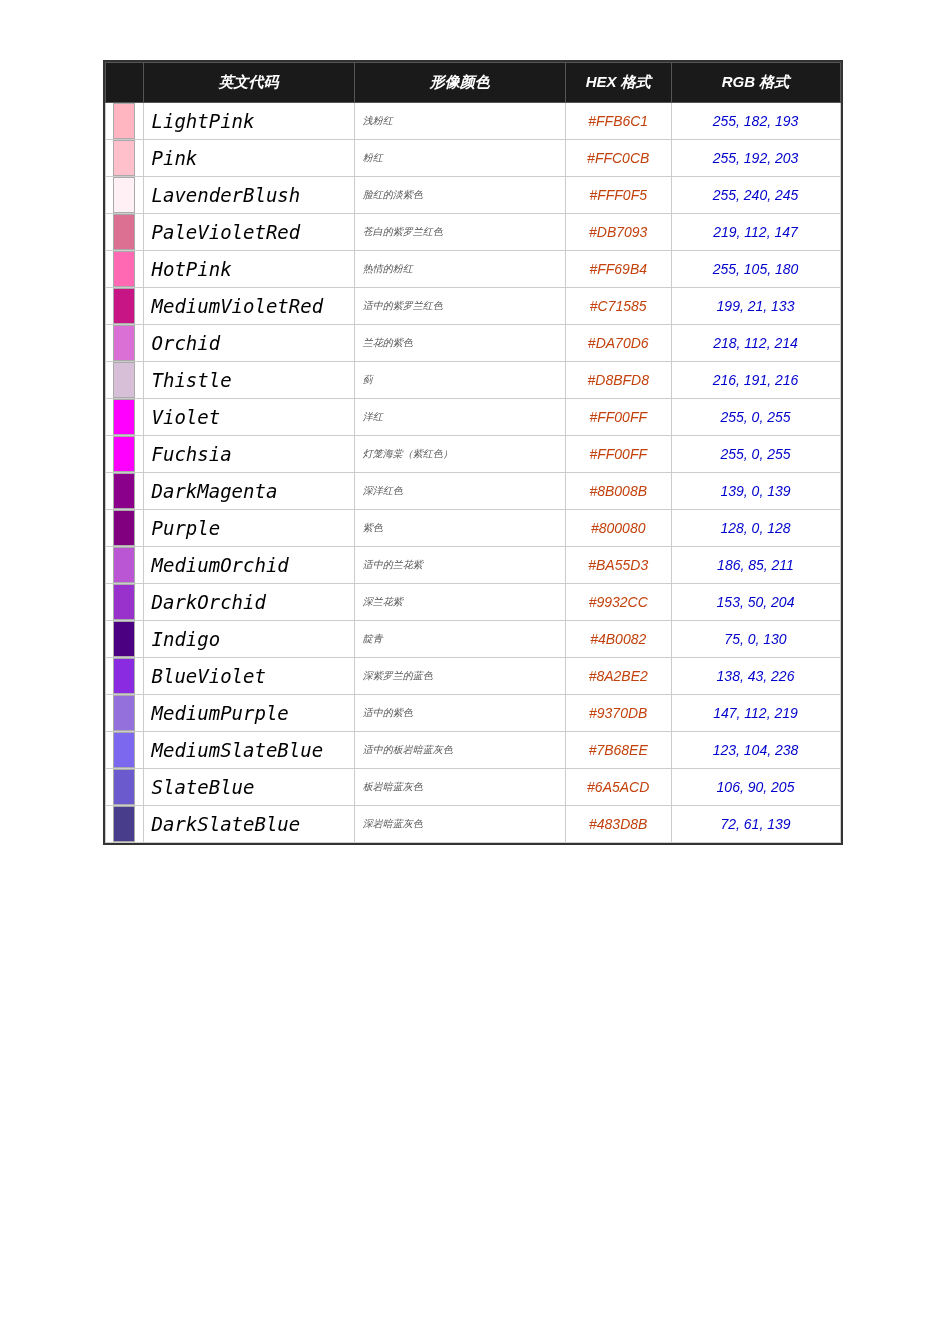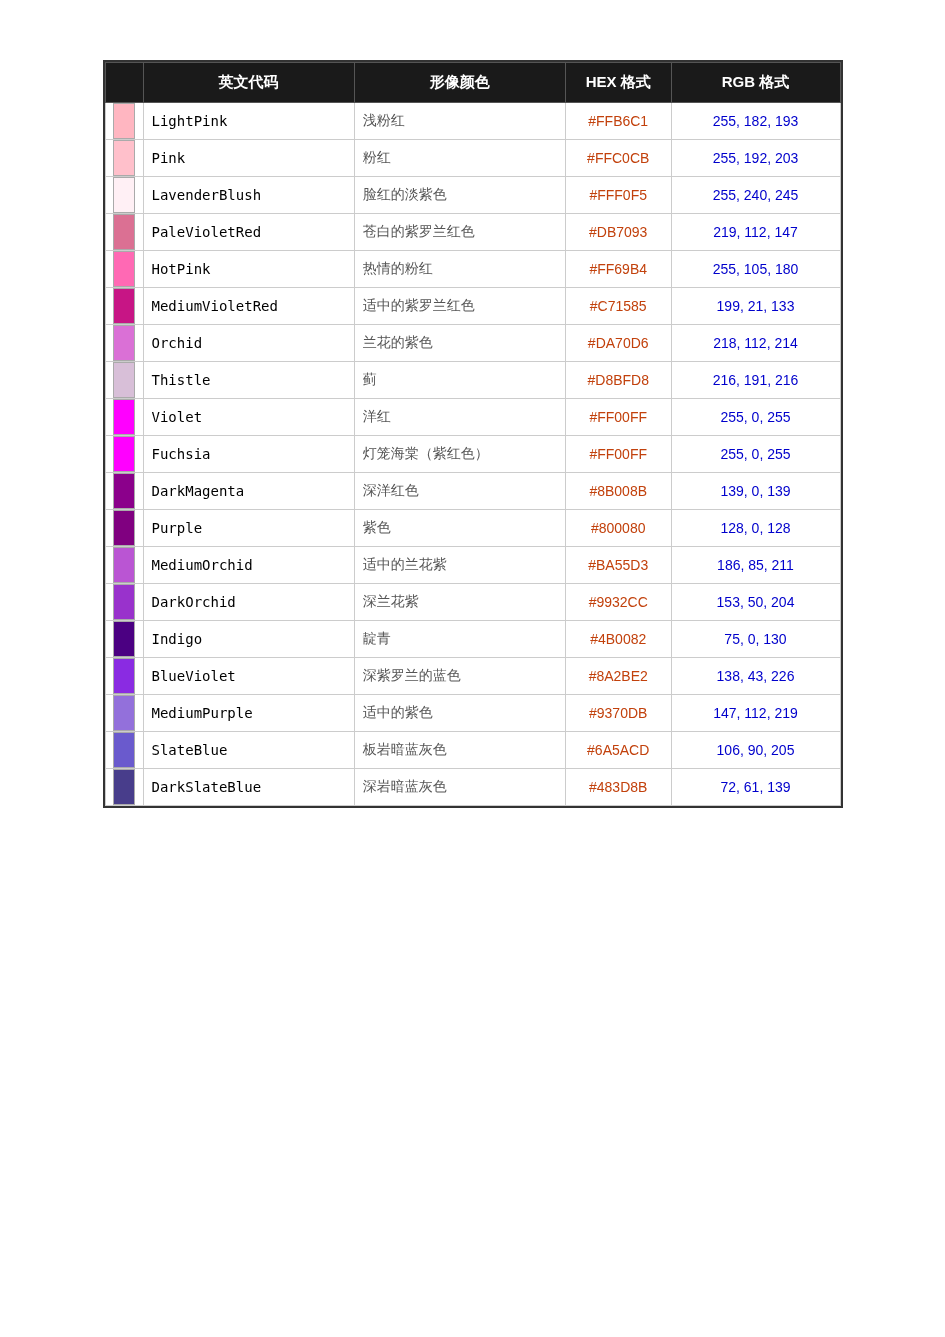--- a/index.html
+++ b/index.html
@@ -19,20 +19,21 @@
     }
 
     .table-wrapper {
       border: 2px solid #333;
       width: 740px;
     }
 
     table {
       width: 100%;
       border-collapse: collapse;
+      font-style: italic;
     }
 
     thead tr th {
       background: #1a1a1a;
       color: #ffffff;
       font-size: 15px;
       font-weight: bold;
       padding: 10px 8px;
       text-align: center;
       border: 1px solid #555;
@@ -55,28 +56,28 @@
       display: block;
       width: 22px;
       height: 36px;
       margin: 0 auto;
       border: 1px solid #aaa;
     }
 
     .col-name {
       width: 200px;
       font-family: monospace;
-      font-size: 14px;
+      font-size: 19px;
       color: #000;
     }
 
     .col-chinese {
       width: 200px;
       color: #555;
-      font-size: 14px;
+      font-size: 10px;
     }
 
     .col-hex {
       width: 100px;
       text-align: center;
       color: #c2410c;
       font-size: 14px;
     }
 
     .col-rgb {
@@ -254,20 +255,29 @@
           <td class="color-swatch-cell">
             <span class="color-swatch" style="background-color: rgb(147, 112, 219);"></span>
           </td>
           <td class="col-name">MediumPurple</td>
           <td class="col-chinese">适中的紫色</td>
           <td class="col-hex">#9370DB</td>
           <td class="col-rgb">147, 112, 219</td>
         </tr>
         <tr>
           <td class="color-swatch-cell">
+            <span class="color-swatch" style="background-color: rgb(123, 104, 238);"></span>
+          </td>
+          <td class="col-name">MediumSlateBlue</td>
+          <td class="col-chinese">适中的板岩暗蓝灰色</td>
+          <td class="col-hex">#7B68EE</td>
+          <td class="col-rgb">123, 104, 238</td>
+        </tr>
+        <tr>
+          <td class="color-swatch-cell">
             <span class="color-swatch" style="background-color: rgb(106, 90, 205);"></span>
           </td>
           <td class="col-name">SlateBlue</td>
           <td class="col-chinese">板岩暗蓝灰色</td>
           <td class="col-hex">#6A5ACD</td>
           <td class="col-rgb">106, 90, 205</td>
         </tr>
         <tr>
           <td class="color-swatch-cell">
             <span class="color-swatch" style="background-color: rgb(72, 61, 139);"></span>

